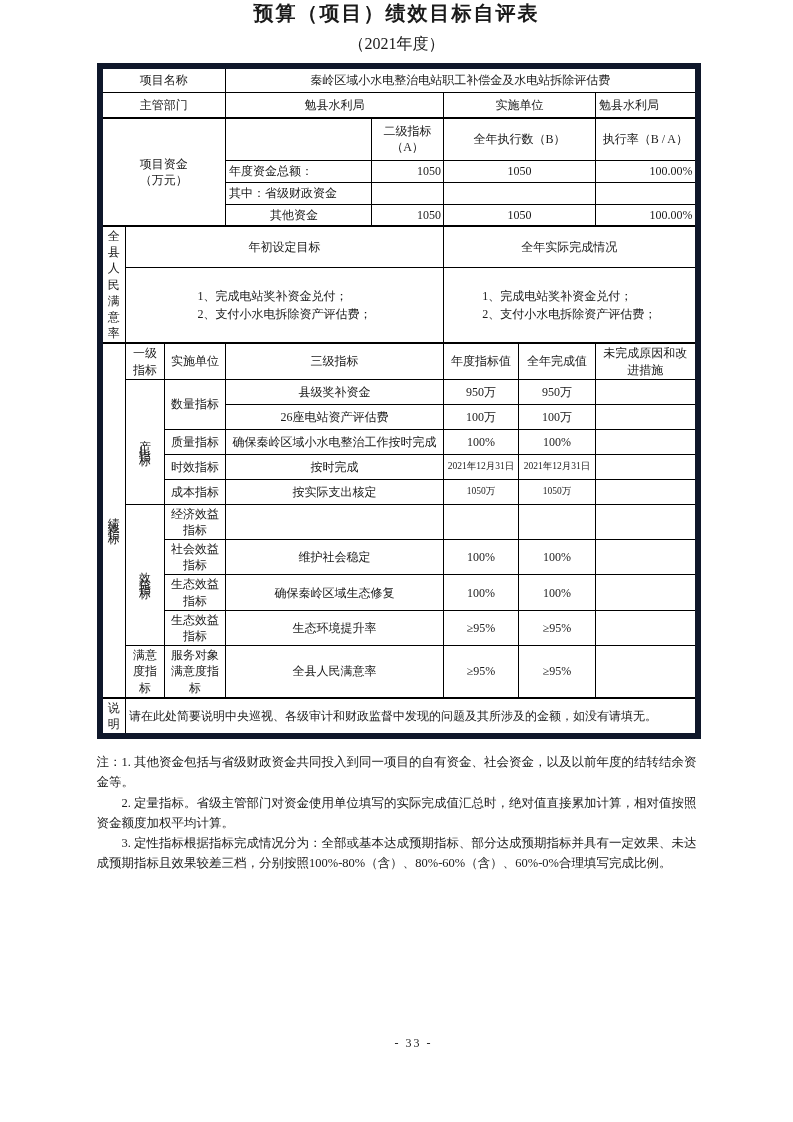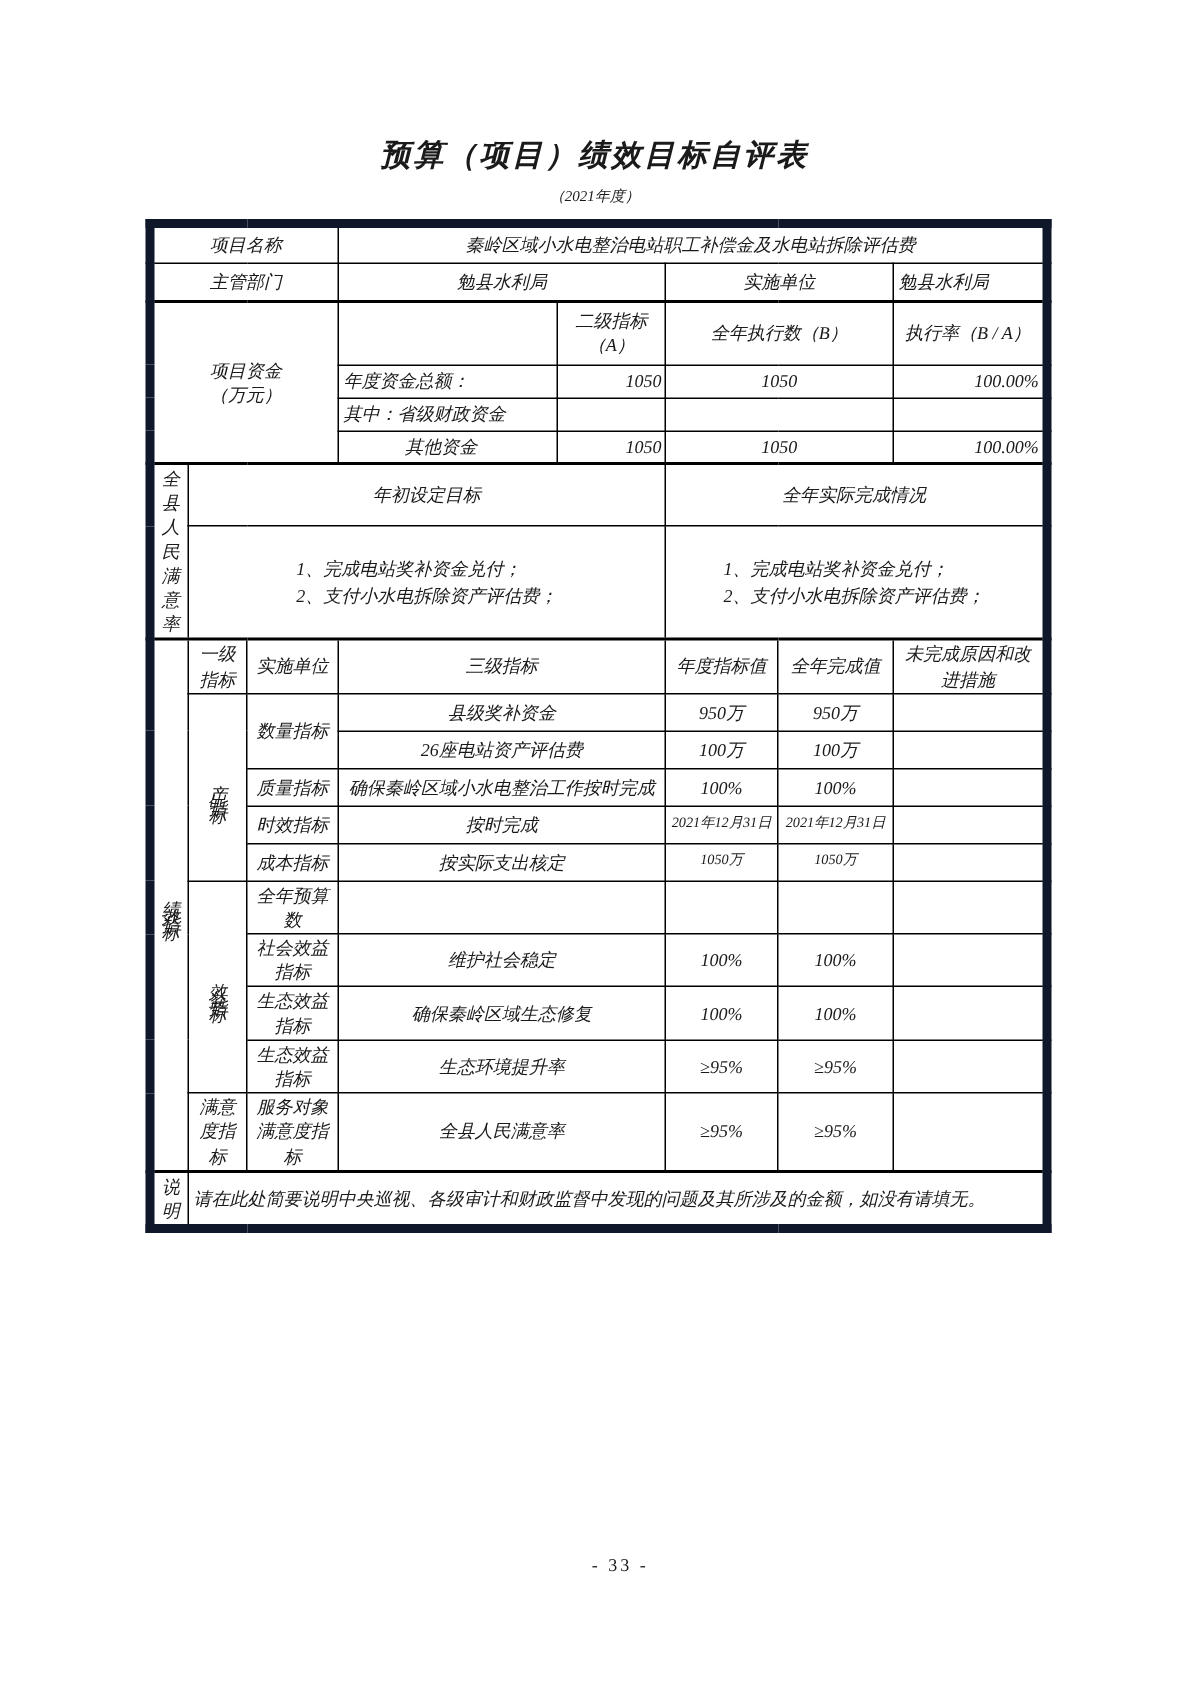--- a/index.html
+++ b/index.html
@@ -1,23 +1,23 @@
 <!DOCTYPE html>
 <html><head>
 <meta charset="utf-8">
 <style>
   html,body{margin:0;padding:0;}
   body{
     width:793px;height:1122px;position:relative;
     background:#ffffff;color:#1a1a1a;
     font-family:"Liberation Serif","DejaVu Serif",serif;
   }
-  .content{width:600px;margin:0 auto;padding-top:90px;font-style:italic;}
+  .content{width:600px;margin:0 auto;}
   .doc-title{font-size:20px;font-weight:bold;text-align:center;margin:0 0 7px 0;letter-spacing:2px;}
-  .doc-subtitle{font-size:10px;text-align:center;margin:0 0 8px 0;}
+  .doc-subtitle{font-size:16px;text-align:center;margin:0 0 8px 0;}
   table.main{
     border-collapse:collapse;table-layout:fixed;width:598px;
     border:6px solid #0f172a;font-size:12px;
   }
   table.main td{
     border:1px solid #000;text-align:center;vertical-align:middle;
     padding:1px 3px;line-height:1.35;word-break:break-all;
   }
   tr.bt2 > td{border-top:2px solid #000;}
   td.br2{border-right:2px solid #000;}
@@ -165,21 +165,21 @@
       <td colspan="2">按实际支出核定</td>
       <td class="small">1050万</td>
       <td class="small">1050万</td>
       <td></td>
     </tr>
 
     <tr style="height:34px">
       <td rowspan="4" class="vtext">
         <span>效益指标</span>
       </td>
-      <td>全年预算数</td>
+      <td>经济效益指标</td>
       <td colspan="2"></td>
       <td></td>
       <td></td>
       <td></td>
     </tr>
     <tr style="height:27px">
       <td>社会效益指标</td>
       <td colspan="2">维护社会稳定</td>
       <td>100%</td>
       <td>100%</td>
@@ -209,16 +209,21 @@
       <td></td>
     </tr>
 
     <tr class="bt2" style="height:28px">
       <td class="br2">说明</td>
       <td colspan="7" class="ta-l">请在此处简要说明中央巡视、各级审计和财政监督中发现的问题及其所涉及的金额，如没有请填无。</td>
     </tr>
   </tbody>
     </table>
 
+  <div class="notes">
+    <p>注：1. 其他资金包括与省级财政资金共同投入到同一项目的自有资金、社会资金，以及以前年度的结转结余资金等。</p>
+    <p class="ind">2. 定量指标。省级主管部门对资金使用单位填写的实际完成值汇总时，绝对值直接累加计算，相对值按照资金额度加权平均计算。</p>
+    <p class="ind">3. 定性指标根据指标完成情况分为：全部或基本达成预期指标、部分达成预期指标并具有一定效果、未达成预期指标且效果较差三档，分别按照100%-80%（含）、80%-60%（含）、60%-0%合理填写完成比例。</p>
+  </div>
 
 </div>
 
 <div class="footer">- 33 -</div>
 
 </body></html>

